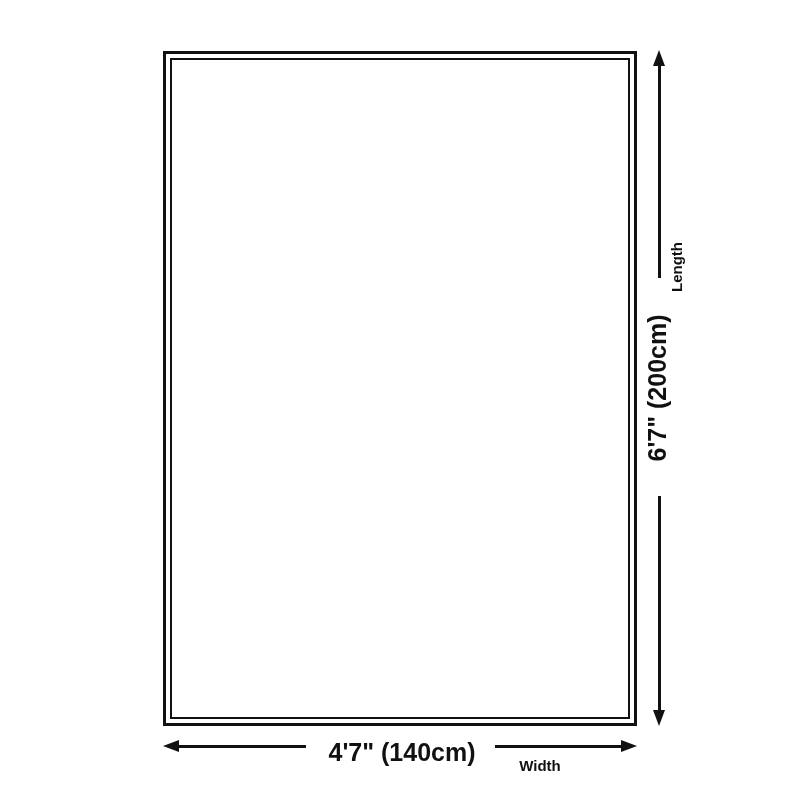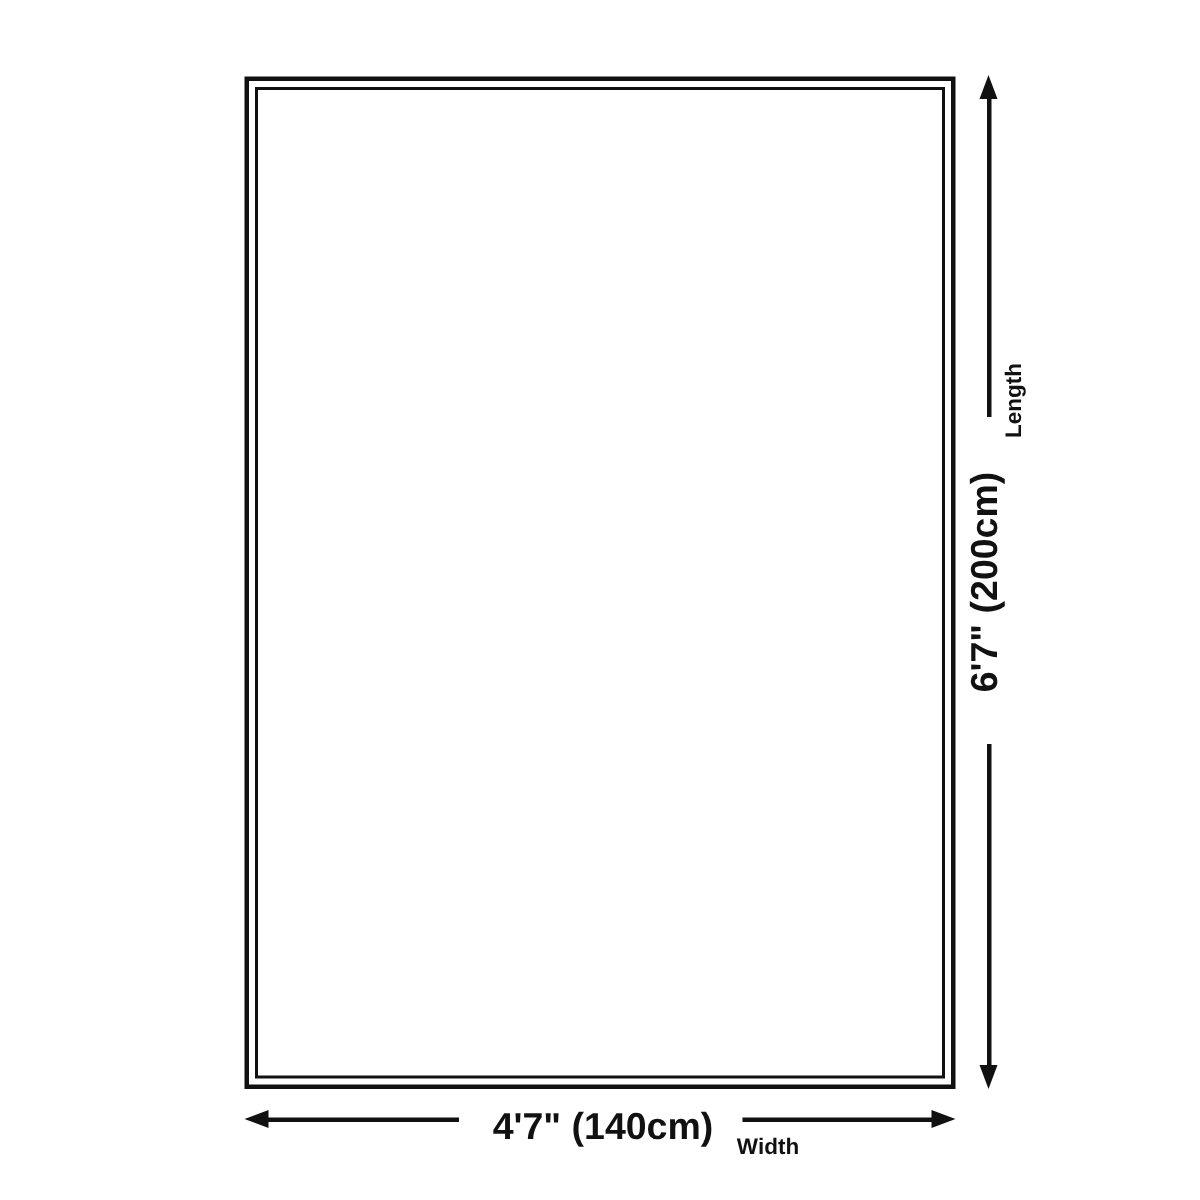--- a/index.html
+++ b/index.html
@@ -57,21 +57,21 @@
   .dim-label {
     position: absolute; font-weight: 700; font-size: 15px;
     white-space: nowrap; color: var(--line); line-height: 1;
   }
   .center-anchor   { transform: translate(-50%, -50%); }
   .rotated-anchor  { transform: translate(-50%, -50%) rotate(-90deg); }
 
   .length-value { left: 657px; top: 388px; }
   .length-label { left: 676px; top: 267px; }
   .width-value  { left: 402px; top: 752px; }
-  .width-label  { left: 512px; top: 765px; }
+  .width-label  { left: 540px; top: 765px; }
 </style>
 </head>
 <body>
 
 <div class="stage">
 
   <div class="rect-outer">
     <div class="rect-inner"></div>
   </div>
 

